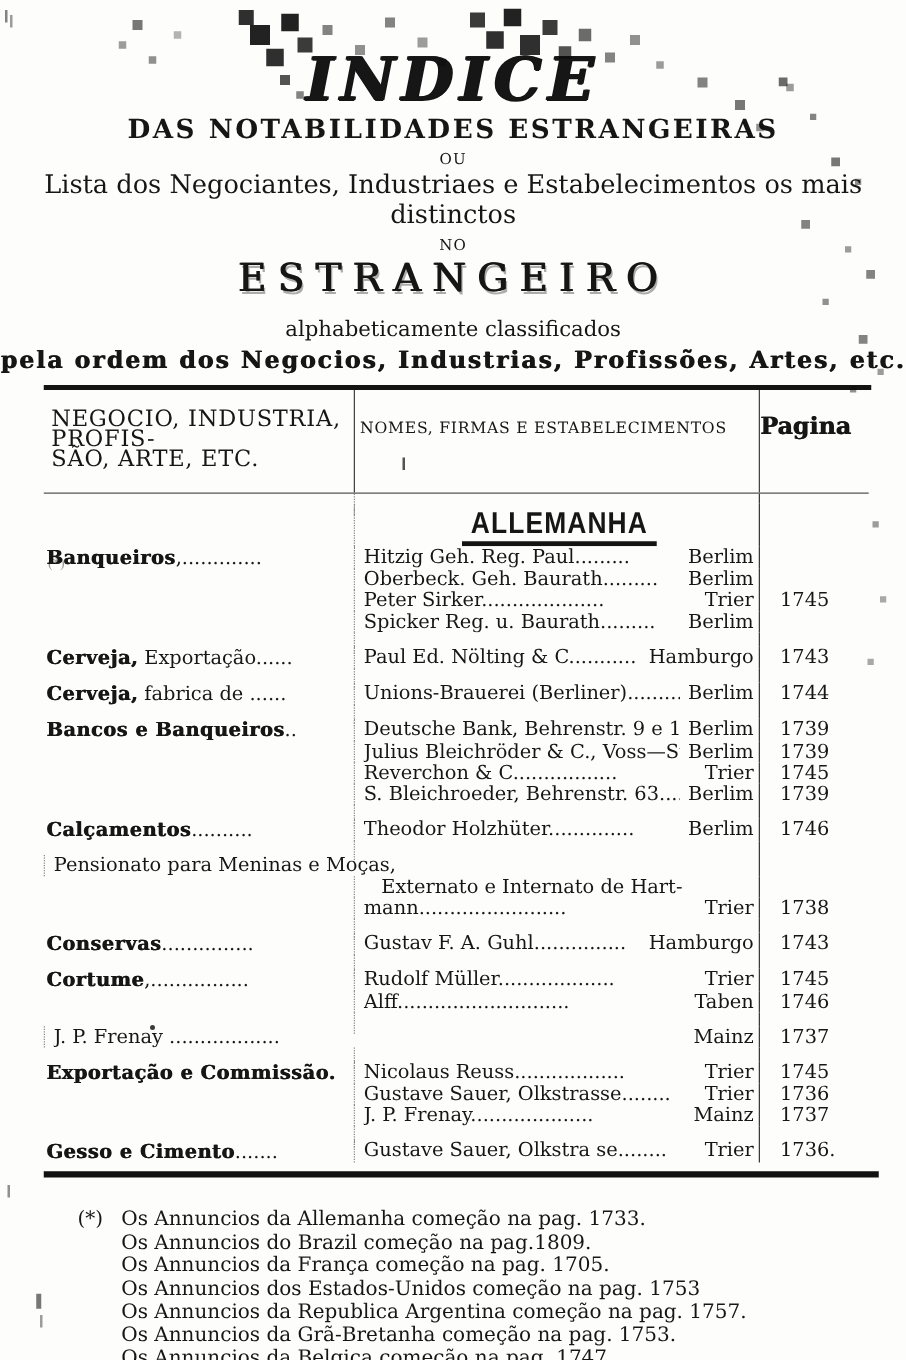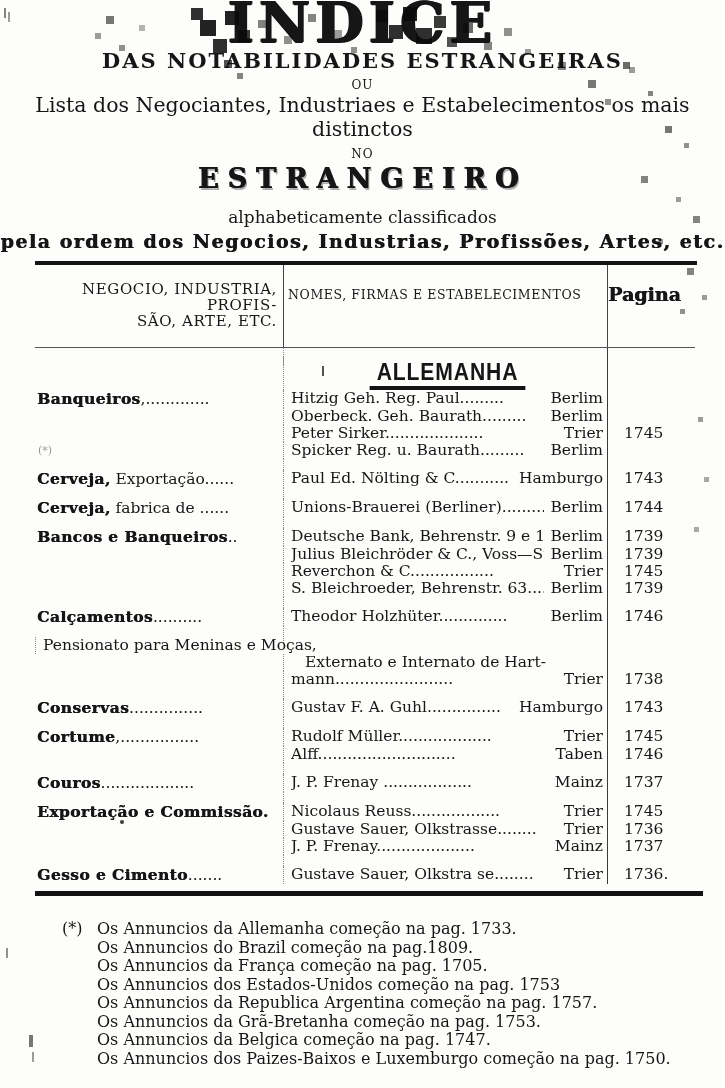--- a/index.html
+++ b/index.html
@@ -6,42 +6,43 @@
   body{
     width:725px;height:1088px;background:#fdfdfb;color:#161616;
     font-family:"DejaVu Serif","Liberation Serif",serif;
     position:relative;overflow:hidden;
   }
   .page{position:absolute;inset:0;}
 
   
   .mast{ text-align:center; }
   .h-indice{
-    font-size:56px;font-weight:bold;letter-spacing:5px;
+    margin-top:42px;font-size:48px;font-weight:bold;letter-spacing:5px;
     text-shadow:1px 0 #151515,-1px 0 #151515,0 1px #151515;
     line-height:44px;
+    font-style:italic;
   }
   .h-das{margin-top:4px;font-size:21px;font-weight:bold;letter-spacing:2px;}
   .h-ou{margin-top:5px;font-size:12px;letter-spacing:1px;}
   .h-lista{margin-top:1px;font-size:20.5px;}
   .h-no{margin-top:6px;font-size:12px;letter-spacing:1px;}
   .h-estr{
-    margin-top:2px;font-size:27px;font-weight:bold;letter-spacing:9px;
+    margin-top:2px;font-size:31px;font-weight:normal;letter-spacing:9px;
     text-shadow:1px 0 #151515, 2px 2px 0 rgba(20,20,20,.35);
   }
   .h-alpha{margin-top:13px;font-size:17px;}
   .h-pela{margin-top:3px;font-size:19px;font-weight:bold;letter-spacing:1.5px;
     text-shadow:.6px 0 #151515;}
 
   .rule-top{margin:9px 28px 0 35px;border-top:4px solid #141414;}
 
   
   .tbl{margin:0 30px 0 35px;}
   .thead{display:flex;border-bottom:1px solid #555;}
-  .th1{width:248px;box-sizing:border-box;text-align:right;font-size:15px;
+  .th1{width:248px;box-sizing:border-box;text-align:left;font-size:18px;
        letter-spacing:.6px;padding:16px 6px 18px;line-height:16px;}
   .th2{flex:1;border-left:1px solid #444;text-align:left;font-size:12.5px;
        letter-spacing:.6px;padding:22px 4px;}
   .th3{width:88px;box-sizing:border-box;border-left:1px solid #444;
        font-weight:bold;font-size:19px;text-align:left;padding:18px 0;
        text-shadow:.6px 0 #151515;}
 
   .tline{display:flex;line-height:17px;font-size:15.5px;}
   .c1{width:248px;box-sizing:border-box;padding-left:2px;white-space:nowrap;overflow:hidden;}
   .c1 .cb{font-weight:bold;letter-spacing:.4px;text-shadow:.5px 0 #161616;}
@@ -331,21 +332,20 @@
             <span class="ct">Taben</span>
           </div>
           <div class="c3">1746</div>
         </div>
         <div class="tline sp">
           <div class="c1"></div>
           <div class="c2"></div>
           <div class="c3"></div>
         </div>
         <div class="tline">
-          <div class="c1"><span class="cb">Couros</span><span class="cr">...................</span></div>
           <div class="c2">
             <span class="nm">J. P. Frenay ..................</span>
             <span class="ct">Mainz</span>
           </div>
           <div class="c3">1737</div>
         </div>
         <div class="tline sp">
           <div class="c1"></div>
           <div class="c2"></div>
           <div class="c3"></div>

